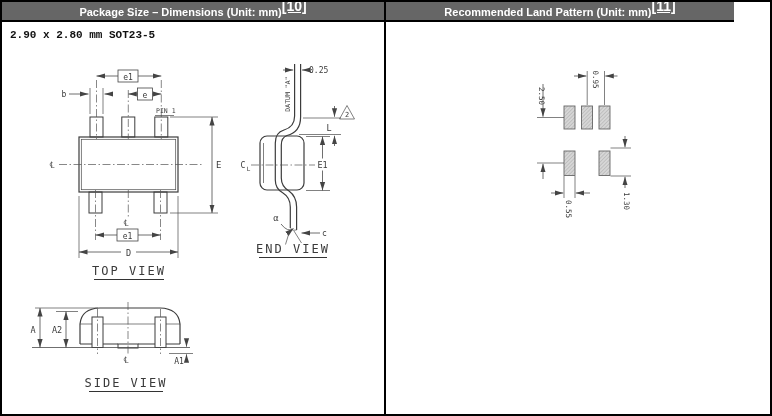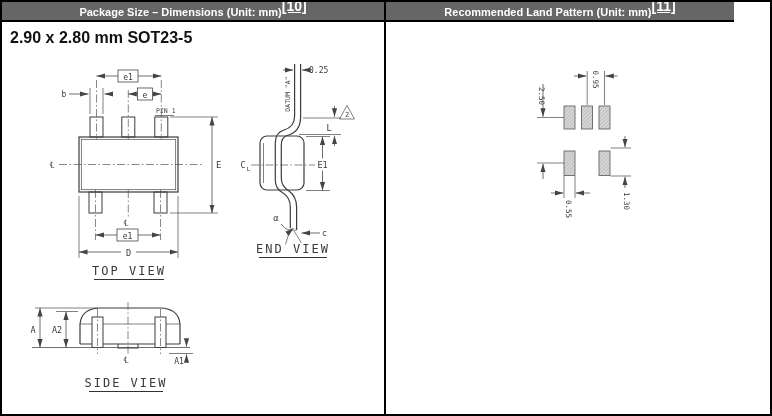--- a/index.html
+++ b/index.html
@@ -11,21 +11,21 @@
   .vdivider{position:absolute;left:382px;top:0;bottom:0;width:2px;background:#000;}
   .hdr{
     position:absolute;top:0;height:20px;background:#666666;color:#fff;
     font-size:11px;font-weight:bold;text-align:center;line-height:20px;
     border-bottom:2px solid #000;box-sizing:border-box;
   }
   .hdr sup{font-size:14px;vertical-align:super;line-height:0;text-decoration:underline;}
   .hdr-left{left:0;width:382px;}
   .hdr-right{left:384px;width:348px;}
   .subtitle{
-    position:absolute;left:8px;top:27px;font-size:16px;font-weight:bold;color:#111;
+    position:absolute;left:8px;top:27px;font-size:11px;font-weight:bold;color:#111;font-family:Liberation Mono, monospace;
   }
   svg{position:absolute;top:0;}
   svg text{font-family:"DejaVu Sans Mono",monospace;fill:#3a3a3a;}
   .ln{stroke:#3c3c3c;stroke-width:1.2;fill:none;}
   .ln2{stroke:#3c3c3c;stroke-width:1;fill:#fff;}
   .thin{stroke:#4a4a4a;stroke-width:0.7;fill:none;}
   .dim{stroke:#4a4a4a;stroke-width:0.8;fill:none;}
   .cl{stroke:#555;stroke-width:0.7;fill:none;stroke-dasharray:8 2.5 1.5 2.5;}
   .box{fill:#fff;stroke:#444;stroke-width:0.8;}
   .gap{fill:#fff;stroke:none;}

